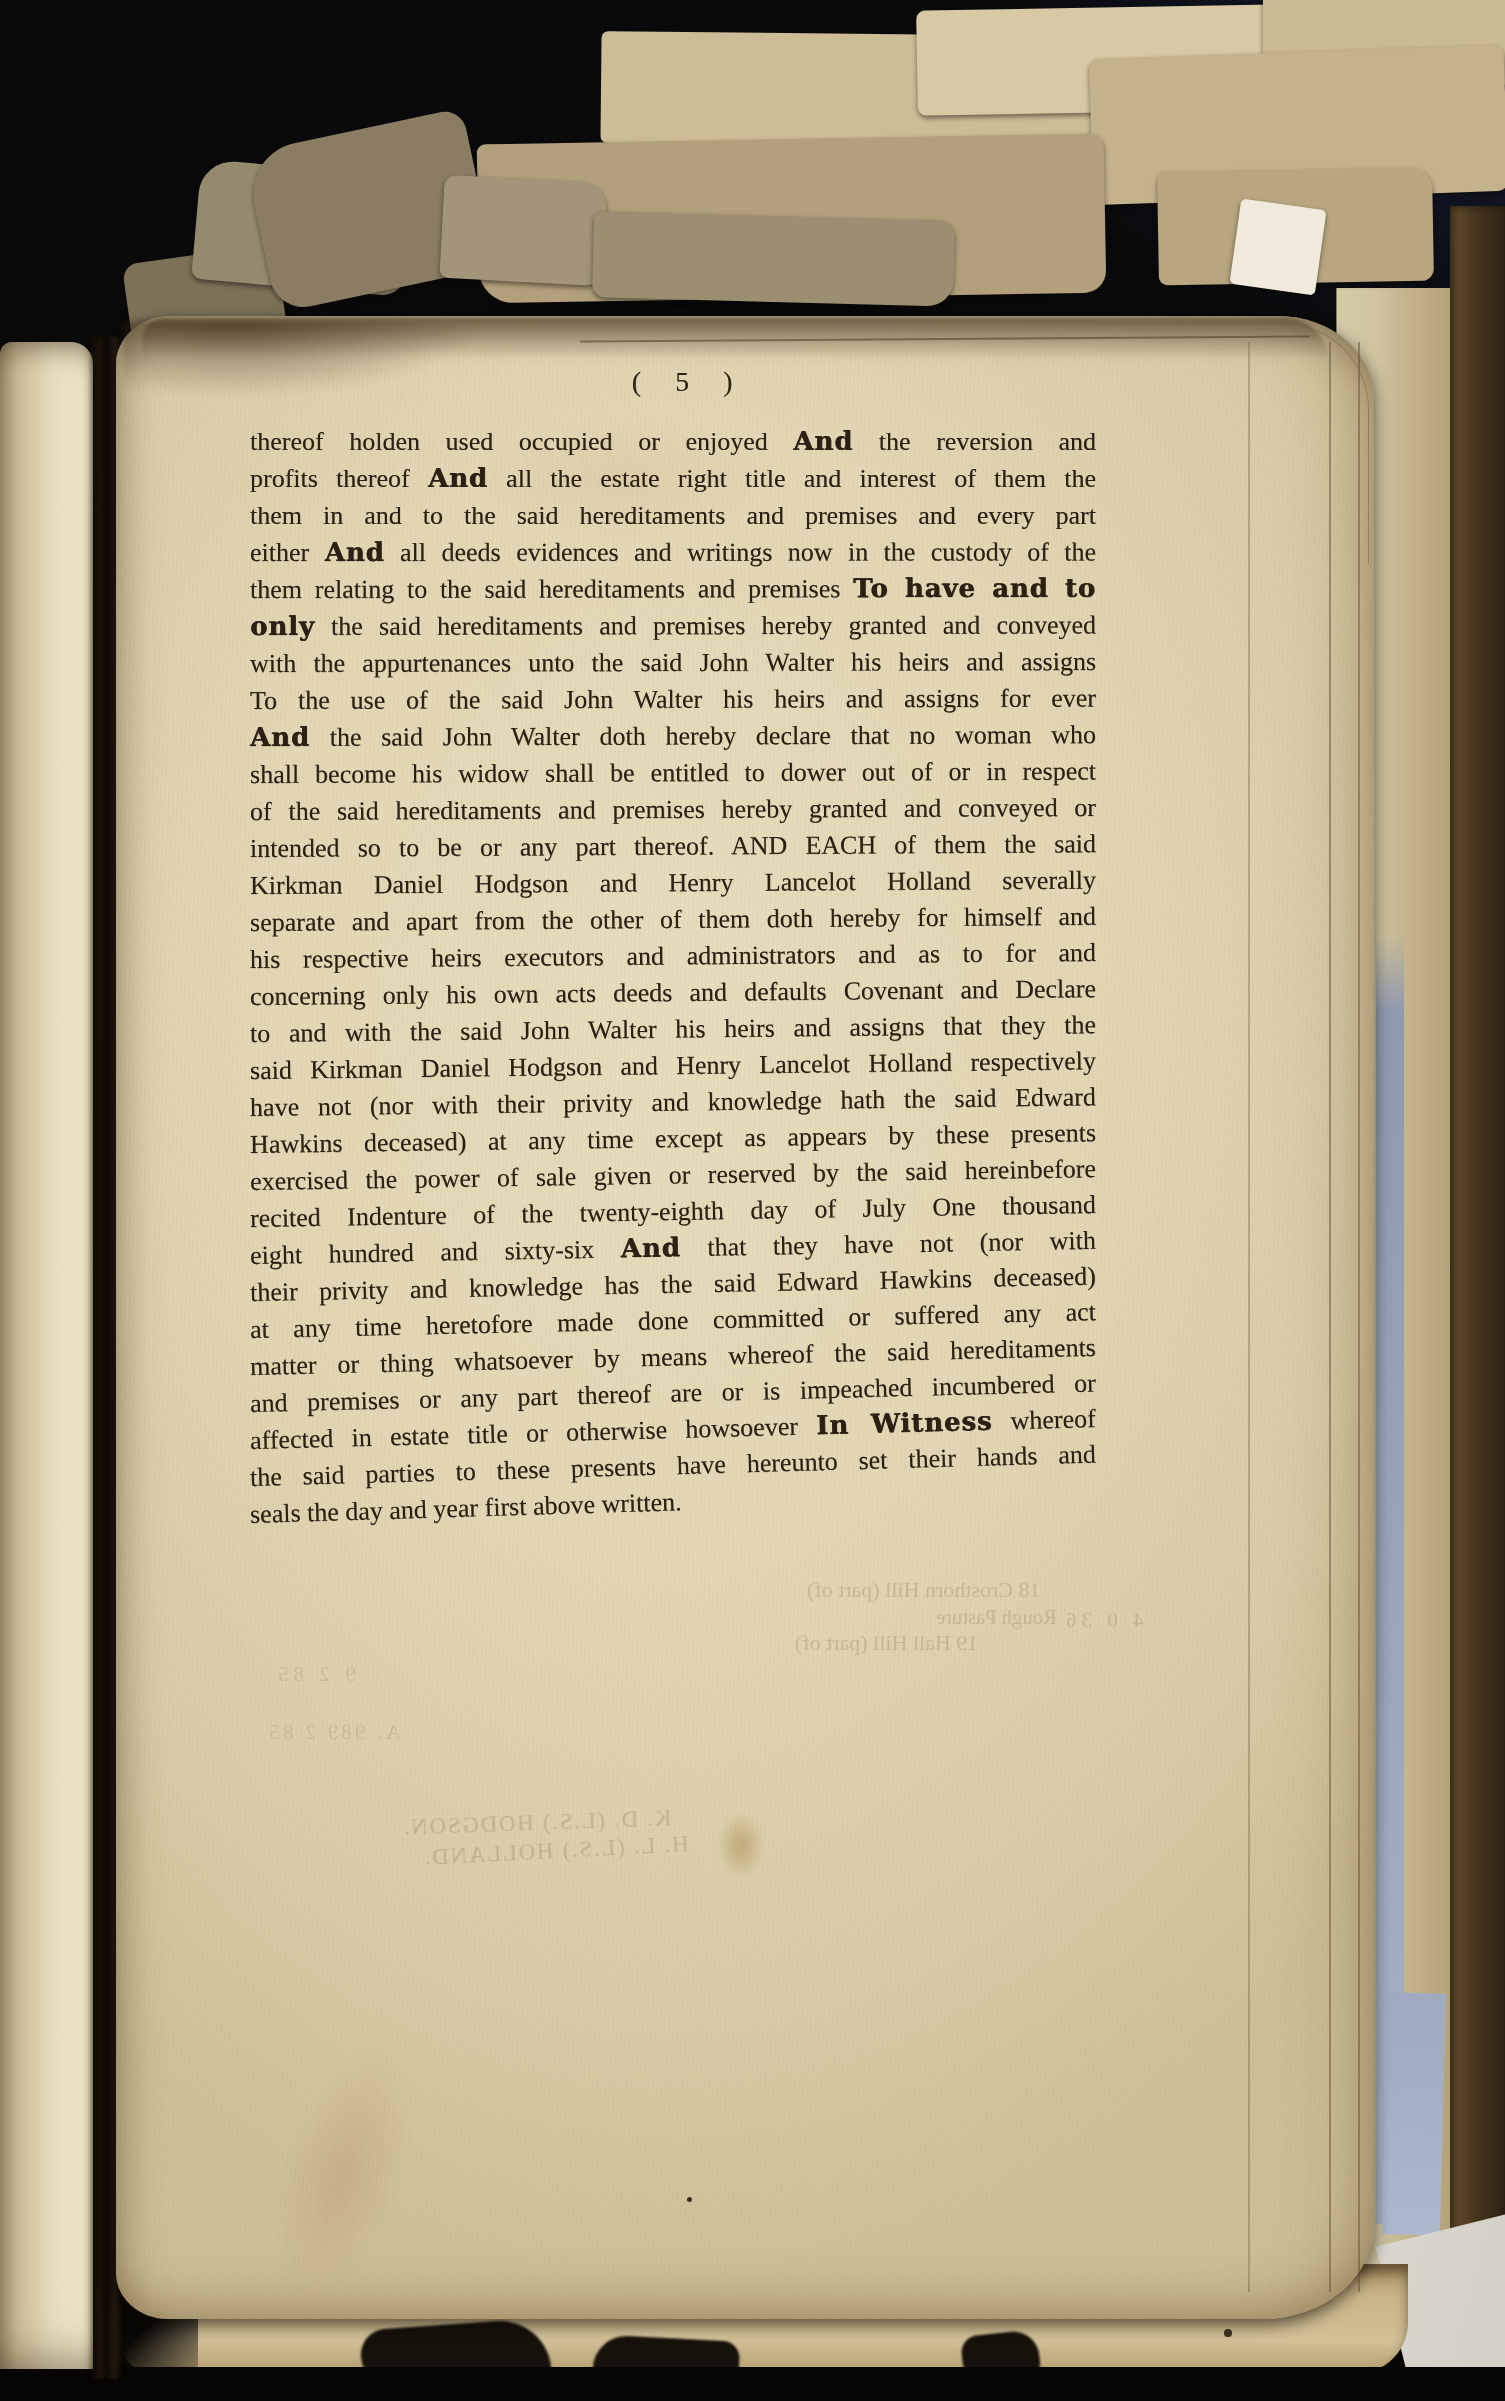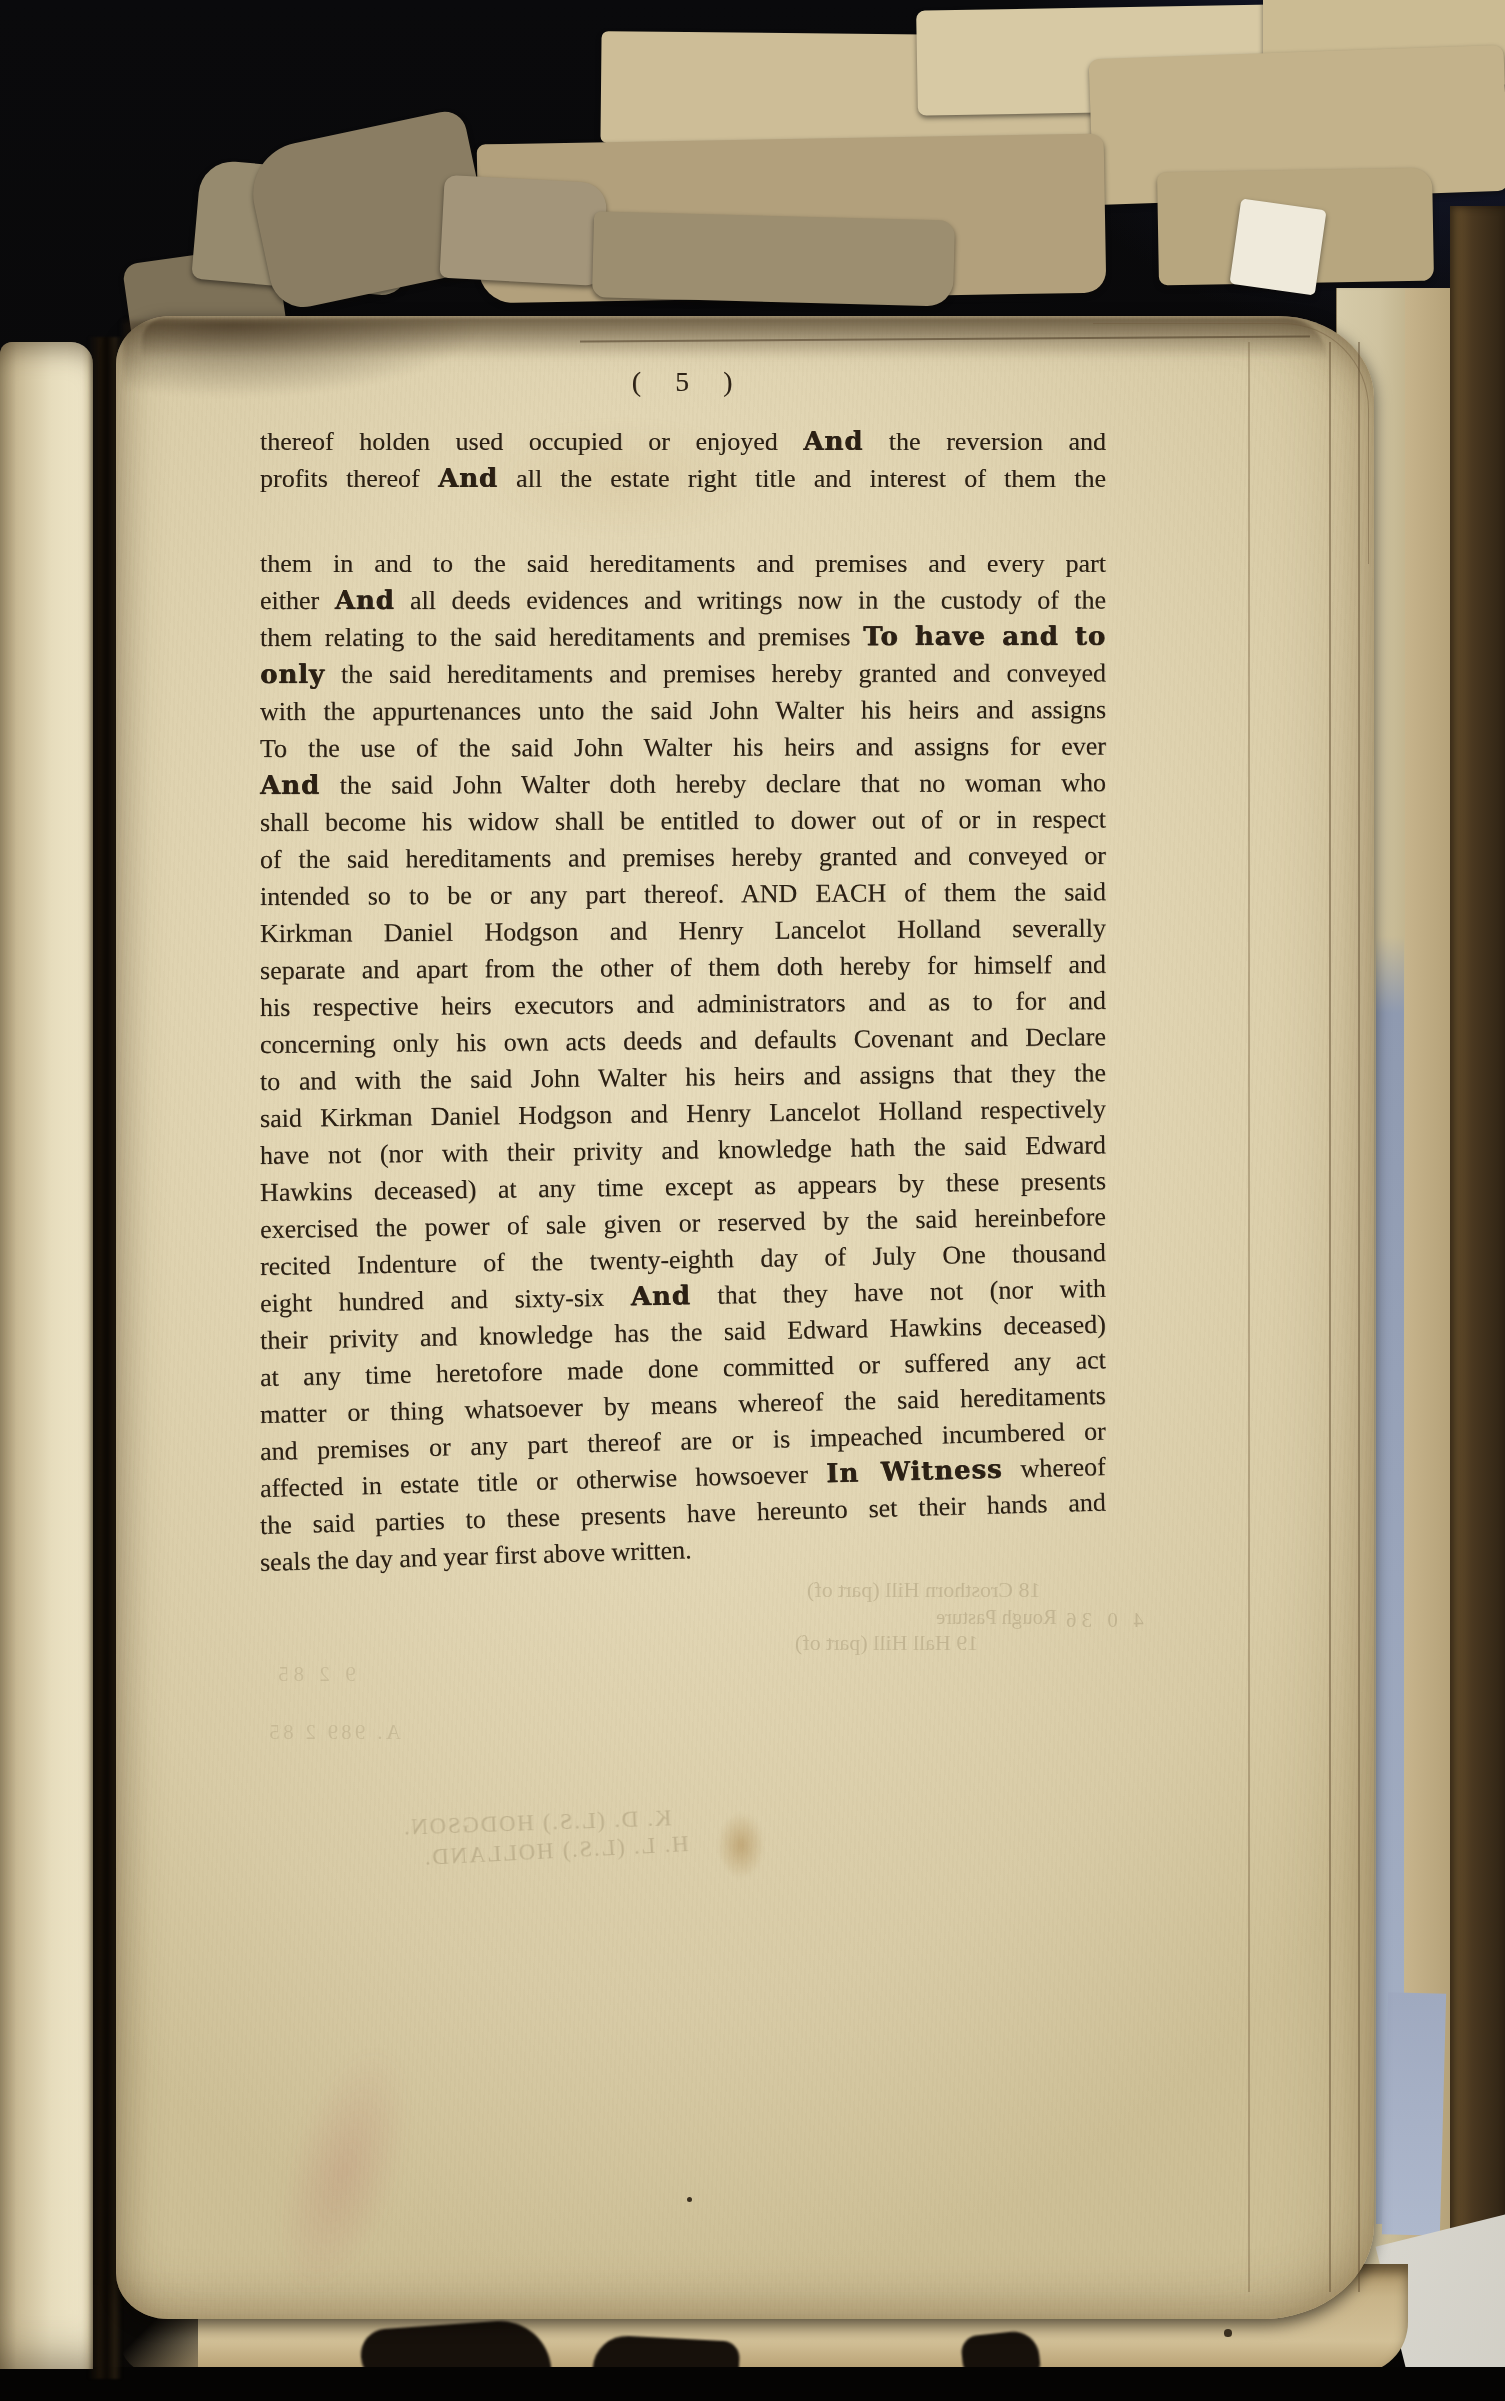--- a/index.html
+++ b/index.html
@@ -138,21 +138,21 @@
   .speck{width:5.2px;height:5.2px;border-radius:50%;background:#3a2f1f;}
   .sp1{left:571px;top:1881px;}
   .sp2{left:1108px;top:2013px;width:7.7px;height:7.7px;}
 
   
   .page-number{
     left:150px;top:50px;width:846px;text-align:center;
     font-size:27.5px;color:#2e2317;letter-spacing:13.7px;
     text-shadow:0.3px 0.3px 0.5px rgba(46,35,23,.5);
   }
-  .text-block{left:144px;top:107px;width:846px;color:#2b2014;}
+  .text-block{left:134px;top:107px;width:846px;color:#2b2014;}
   .line{
     width:846px;height:37px;font-size:26px;line-height:37px;
     text-align:justify;text-align-last:justify;
     transform-origin:0 50%;
     text-shadow:0.3px 0.3px 0.5px rgba(43,33,23,.45);
   }
   .line:last-child{text-align-last:left;}
   .gothic{
     font-family:"DejaVu Serif","Liberation Serif",serif;
     font-weight:bold;letter-spacing:0.9px;
@@ -230,21 +230,21 @@
     <div class="ghost g5">9 2 85</div>
     <div class="ghost g6">A. 989 2 85</div>
     <div class="ghost g7">K. D. (L.S.) HODGSON.</div>
     <div class="ghost g8">H. L. (L.S.) HOLLAND.</div>
 
     <div class="abs page-number">( 5 )</div>
     <div class="abs text-block">
       <div>
           <div class="line" style="transform: rotate(0deg);"><span>thereof holden used occupied or enjoyed </span><span class="gothic">And</span><span> the reversion and</span></div>
           <div class="line" style="transform: rotate(-0.007deg);"><span>profits thereof </span><span class="gothic">And</span><span> all the estate right title and interest of them the</span></div>
-          <div class="line" style="transform: rotate(-0.026deg); margin-top: 48px;"><span>them in and to the said hereditaments and premises and every part</span></div>
+          <div class="line" style="transform: rotate(-0.026deg);"><span>them in and to the said hereditaments and premises and every part</span></div>
           <div class="line" style="transform: rotate(-0.041deg);"><span>either </span><span class="gothic">And</span><span> all deeds evidences and writings now in the custody of the</span></div>
           <div class="line" style="transform: rotate(-0.081deg);"><span>them relating to the said hereditaments and premises </span><span class="gothic">To have and to</span></div>
           <div class="line" style="transform: rotate(-0.106deg);"><span class="gothic">only</span><span> the said hereditaments and premises hereby granted and conveyed</span></div>
           <div class="line" style="transform: rotate(-0.134deg);"><span>with the appurtenances unto the said John Walter his heirs and assigns</span></div>
           <div class="line" style="transform: rotate(-0.165deg);"><span>To the use of the said John Walter his heirs and assigns for ever</span></div>
           <div class="line" style="transform: rotate(-0.2deg);"><span class="gothic">And</span><span> the said John Walter doth hereby declare that no woman who</span></div>
           <div class="line" style="transform: rotate(-0.238deg);"><span>shall become his widow shall be entitled to dower out of or in respect</span></div>
           <div class="line" style="transform: rotate(-0.279deg);"><span>of the said hereditaments and premises hereby granted and conveyed or</span></div>
           <div class="line" style="transform: rotate(-0.324deg);"><span>intended so to be or any part thereof. AND EACH of them the said</span></div>
           <div class="line" style="transform: rotate(-0.372deg);"><span>Kirkman Daniel Hodgson and Henry Lancelot Holland severally</span></div>

